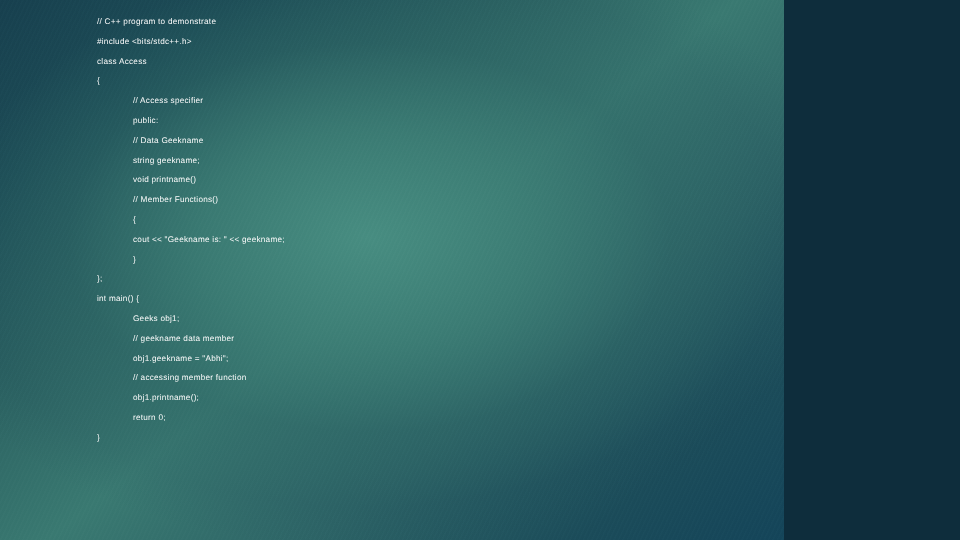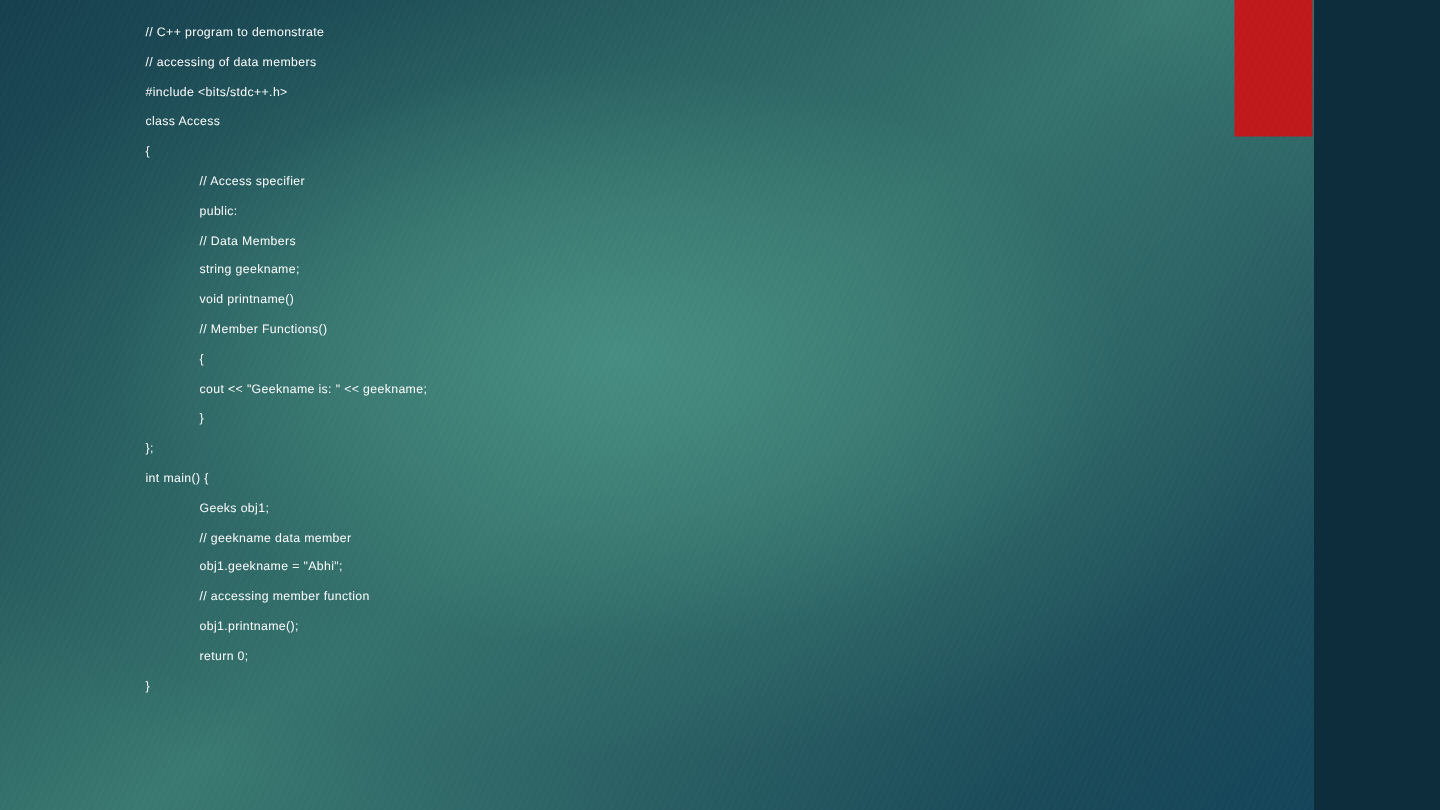--- a/index.html
+++ b/index.html
@@ -3,21 +3,21 @@
 <meta charset="utf-8">
 <title>C++ Code Slide</title>
 <style>
   html, body {
     margin: 0;
     padding: 0;
     background: #0e2d3c;
   }
   #slide {
     position: relative;
-    width: 876px;
+    width: 784px;
     height: 540px;
     overflow: hidden;
     font-family: "Liberation Sans", sans-serif;
     
     background-color: #2f6d69;
     background-image:
       radial-gradient(ellipse 62% 58% at 47% 44%,
           rgba(72,142,130,0.98) 0%,
           rgba(62,128,119,0.80) 34%,
           rgba(45,102,102,0.42) 62%,
@@ -75,27 +75,26 @@
 </style>
 </head>
 <body>
 
 <div id="slide">
 
   <div id="accent-bar" style="background: rgb(193, 25, 28);"></div>
 
   <div id="code-block" style="color: rgb(253, 253, 253);">
       <div class="code-line indent-0">// C++ program to demonstrate</div>
-      <div class="code-line indent-0">// accessing of data members</div>
       <div class="code-line indent-0">#include &lt;bits/stdc++.h&gt;</div>
       <div class="code-line indent-0">class Access</div>
       <div class="code-line indent-0">{</div>
       <div class="code-line indent-1">// Access specifier</div>
       <div class="code-line indent-1">public:</div>
-      <div class="code-line indent-1">// Data Members</div>
+      <div class="code-line indent-1">// Data Geekname</div>
       <div class="code-line indent-1">string geekname;</div>
       <div class="code-line indent-1">void printname()</div>
       <div class="code-line indent-1">// Member Functions()</div>
       <div class="code-line indent-1">{</div>
       <div class="code-line indent-1">cout &lt;&lt; "Geekname is: " &lt;&lt; geekname;</div>
       <div class="code-line indent-1">}</div>
       <div class="code-line indent-0">};</div>
       <div class="code-line indent-0">int main() {</div>
       <div class="code-line indent-1">Geeks obj1;</div>
       <div class="code-line indent-1">// geekname data member</div>

